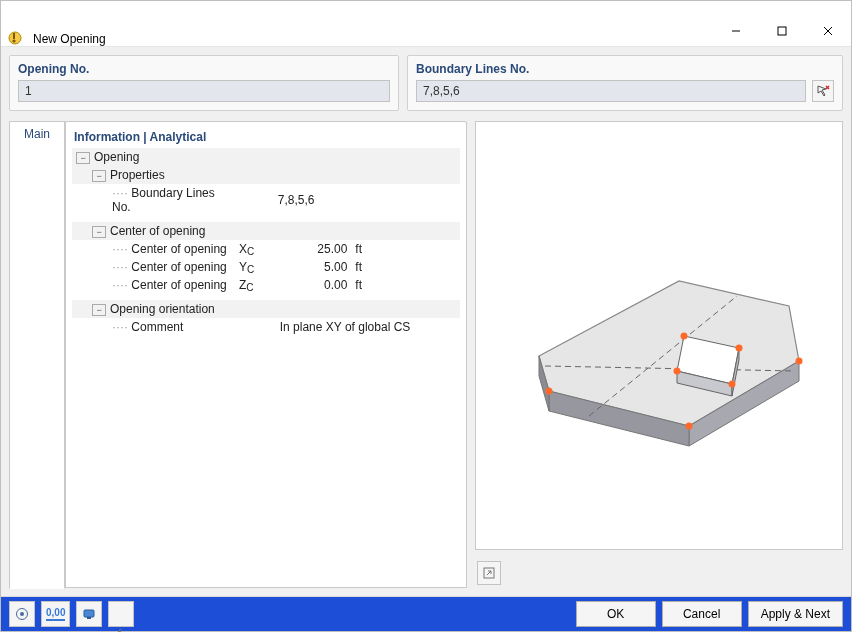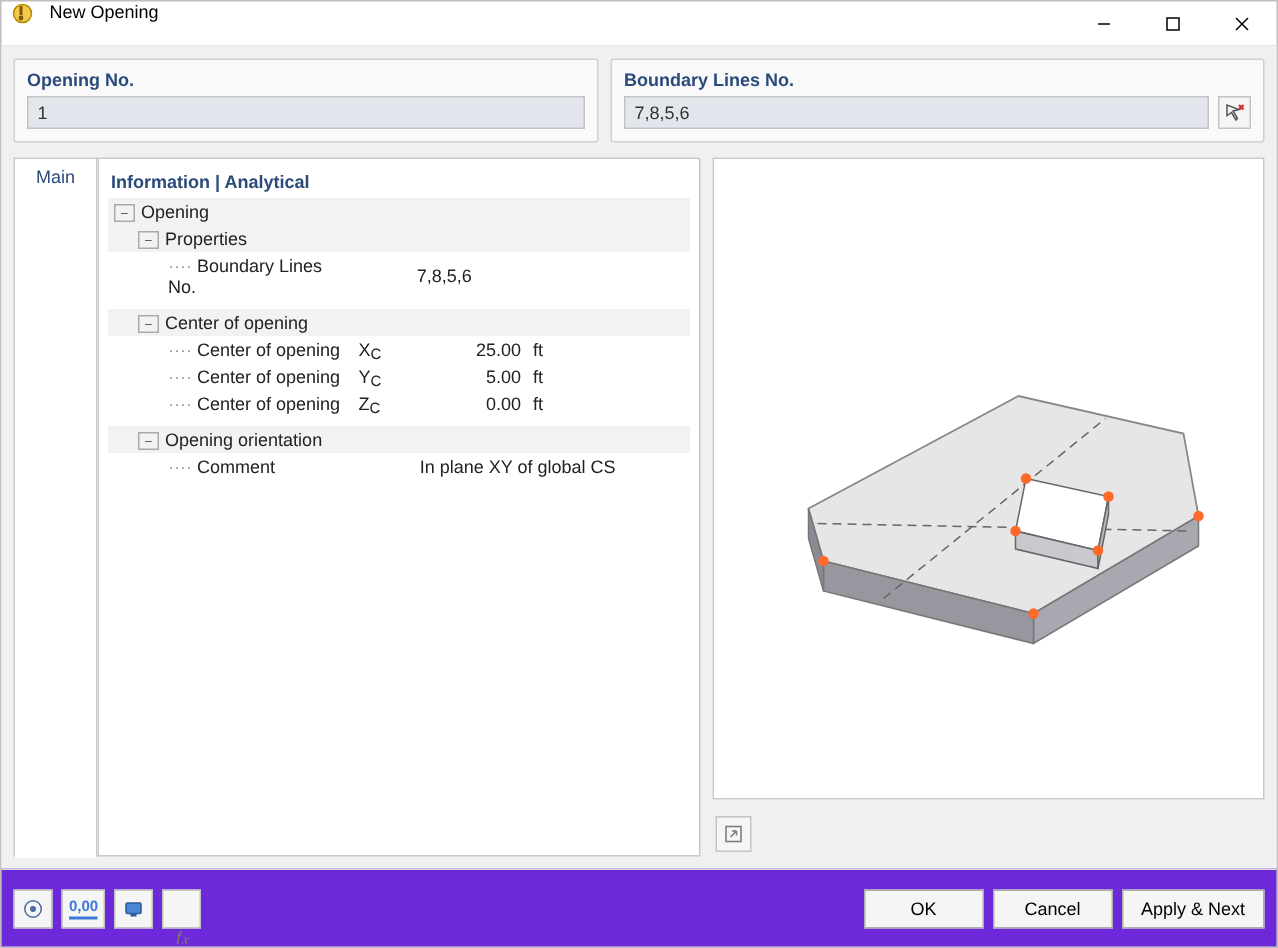--- a/index.html
+++ b/index.html
@@ -1,19 +1,19 @@
 <!DOCTYPE html>
 <html><head>
 <meta charset="utf-8">
 <style>
   * { box-sizing: border-box; font-family: "Segoe UI", Tahoma, sans-serif; font-size: 12px; }
   html,body { margin:0; padding:0; background:#fff; }
   .window { width:852px; height:632px; border:1px solid #bfbfbf; display:flex; flex-direction:column; background:#fff; }
 
-  .titlebar { height:30px; display:flex; align-items:flex-start; border-bottom:1px solid #e5e5e5; }
+  .titlebar { height:30px; display:flex; align-items:flex-end; border-bottom:1px solid #e5e5e5;margin-top:16px; }
   .titlebar .icon-wrap { width:28px; display:flex; align-items:center; justify-content:center; }
   .titlebar .title { flex:1; padding-left:4px; color:#000; }
   .titlebar .win-btns { display:flex; }
   .titlebar .win-btns div { width:46px; height:30px; display:flex; align-items:center; justify-content:center; color:#333; }
 
   .body { flex:1; padding:8px; background:#f0f0f0; display:flex; flex-direction:column;justify-content:flex-end; }
 
   .top-fields { display:flex; gap:8px; }
   .field-block { border:1px solid #d0d0d0; background:#f9f9f9; padding:6px 8px 8px 8px; border-radius:2px; }
   .field-block.left { flex: 0 0 390px; }
@@ -51,21 +51,21 @@
   .comment-row { display:flex; align-items:center; gap:4px; }
   .comment-input { flex:1; height:22px; background:#e3e6ec; border:1px solid #c3c3c3; position:relative; }
   .comment-input .dd { position:absolute; right:4px; top:3px; color:#555; }
   .copy-btn { width:22px; height:22px; border:1px solid #c3c3c3; background:#f5f5f5; display:flex; align-items:center; justify-content:center; cursor:pointer; }
 
   .preview-pane { flex:1; display:flex; flex-direction:column; gap:8px;}
   .preview { flex:1; background:#fff; border:1px solid #c9c9c9; display:flex; align-items:center; justify-content:center; }
   .preview-tools { height:30px; display:flex; align-items:center; padding:0 2px;}
   .tool-btn { width:24px; height:24px; border:1px solid #c3c3c3; background:#f5f5f5; display:flex; align-items:center; justify-content:center; cursor:pointer; color:#555;}
 
-  .footer { height:52px; border-top:1px solid #d9d9d9; background:#6d28d9; display:flex; align-items:center; padding:0 8px; gap:6px;}
+  .footer { height:35px; border-top:1px solid #d9d9d9; background:#1d4ed8; display:flex; align-items:center; padding:0 8px; gap:6px;}
   .footer .sp { flex:1; }
   .ft-btn { width:26px; height:26px; border:1px solid #c3c3c3; background:#f5f5f5; display:flex; align-items:center; justify-content:center; cursor:pointer; }
   .btn { min-width:80px; height:26px; border:1px solid #adadad; background:#f5f5f5; cursor:pointer; padding:0 12px;}
 
 </style>
 </head>
 <body>
 
 <div class="window">
 

